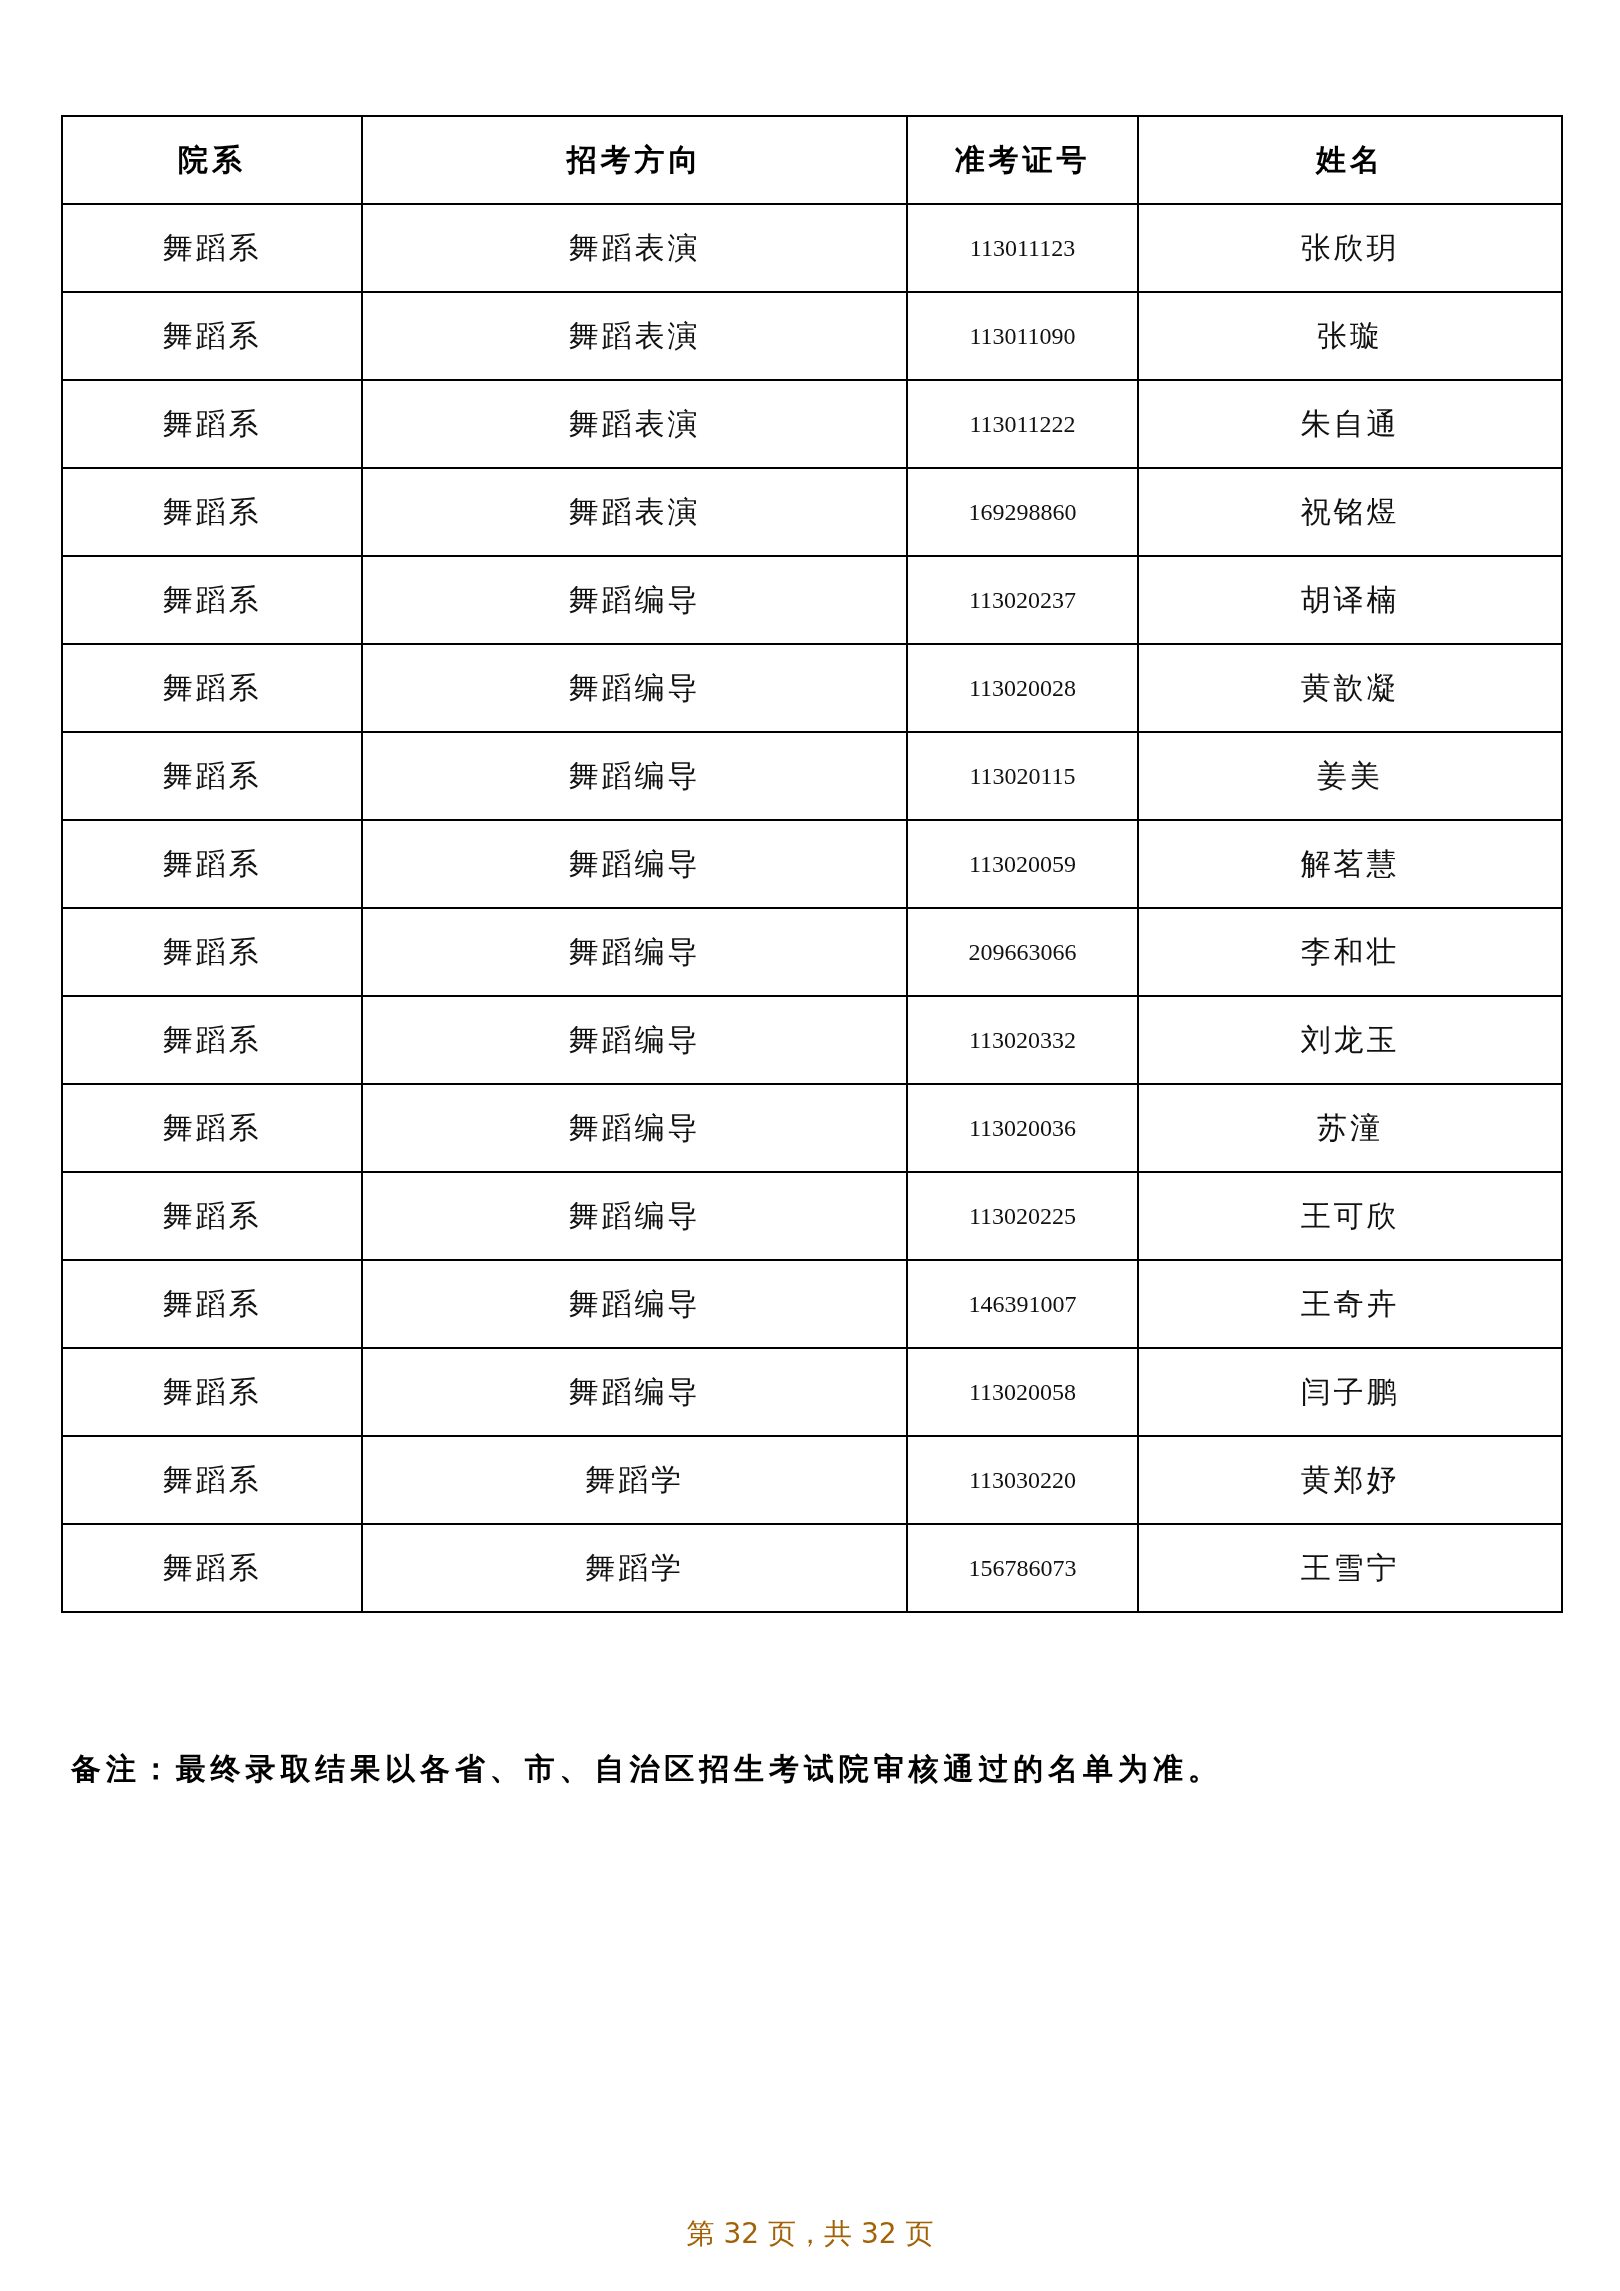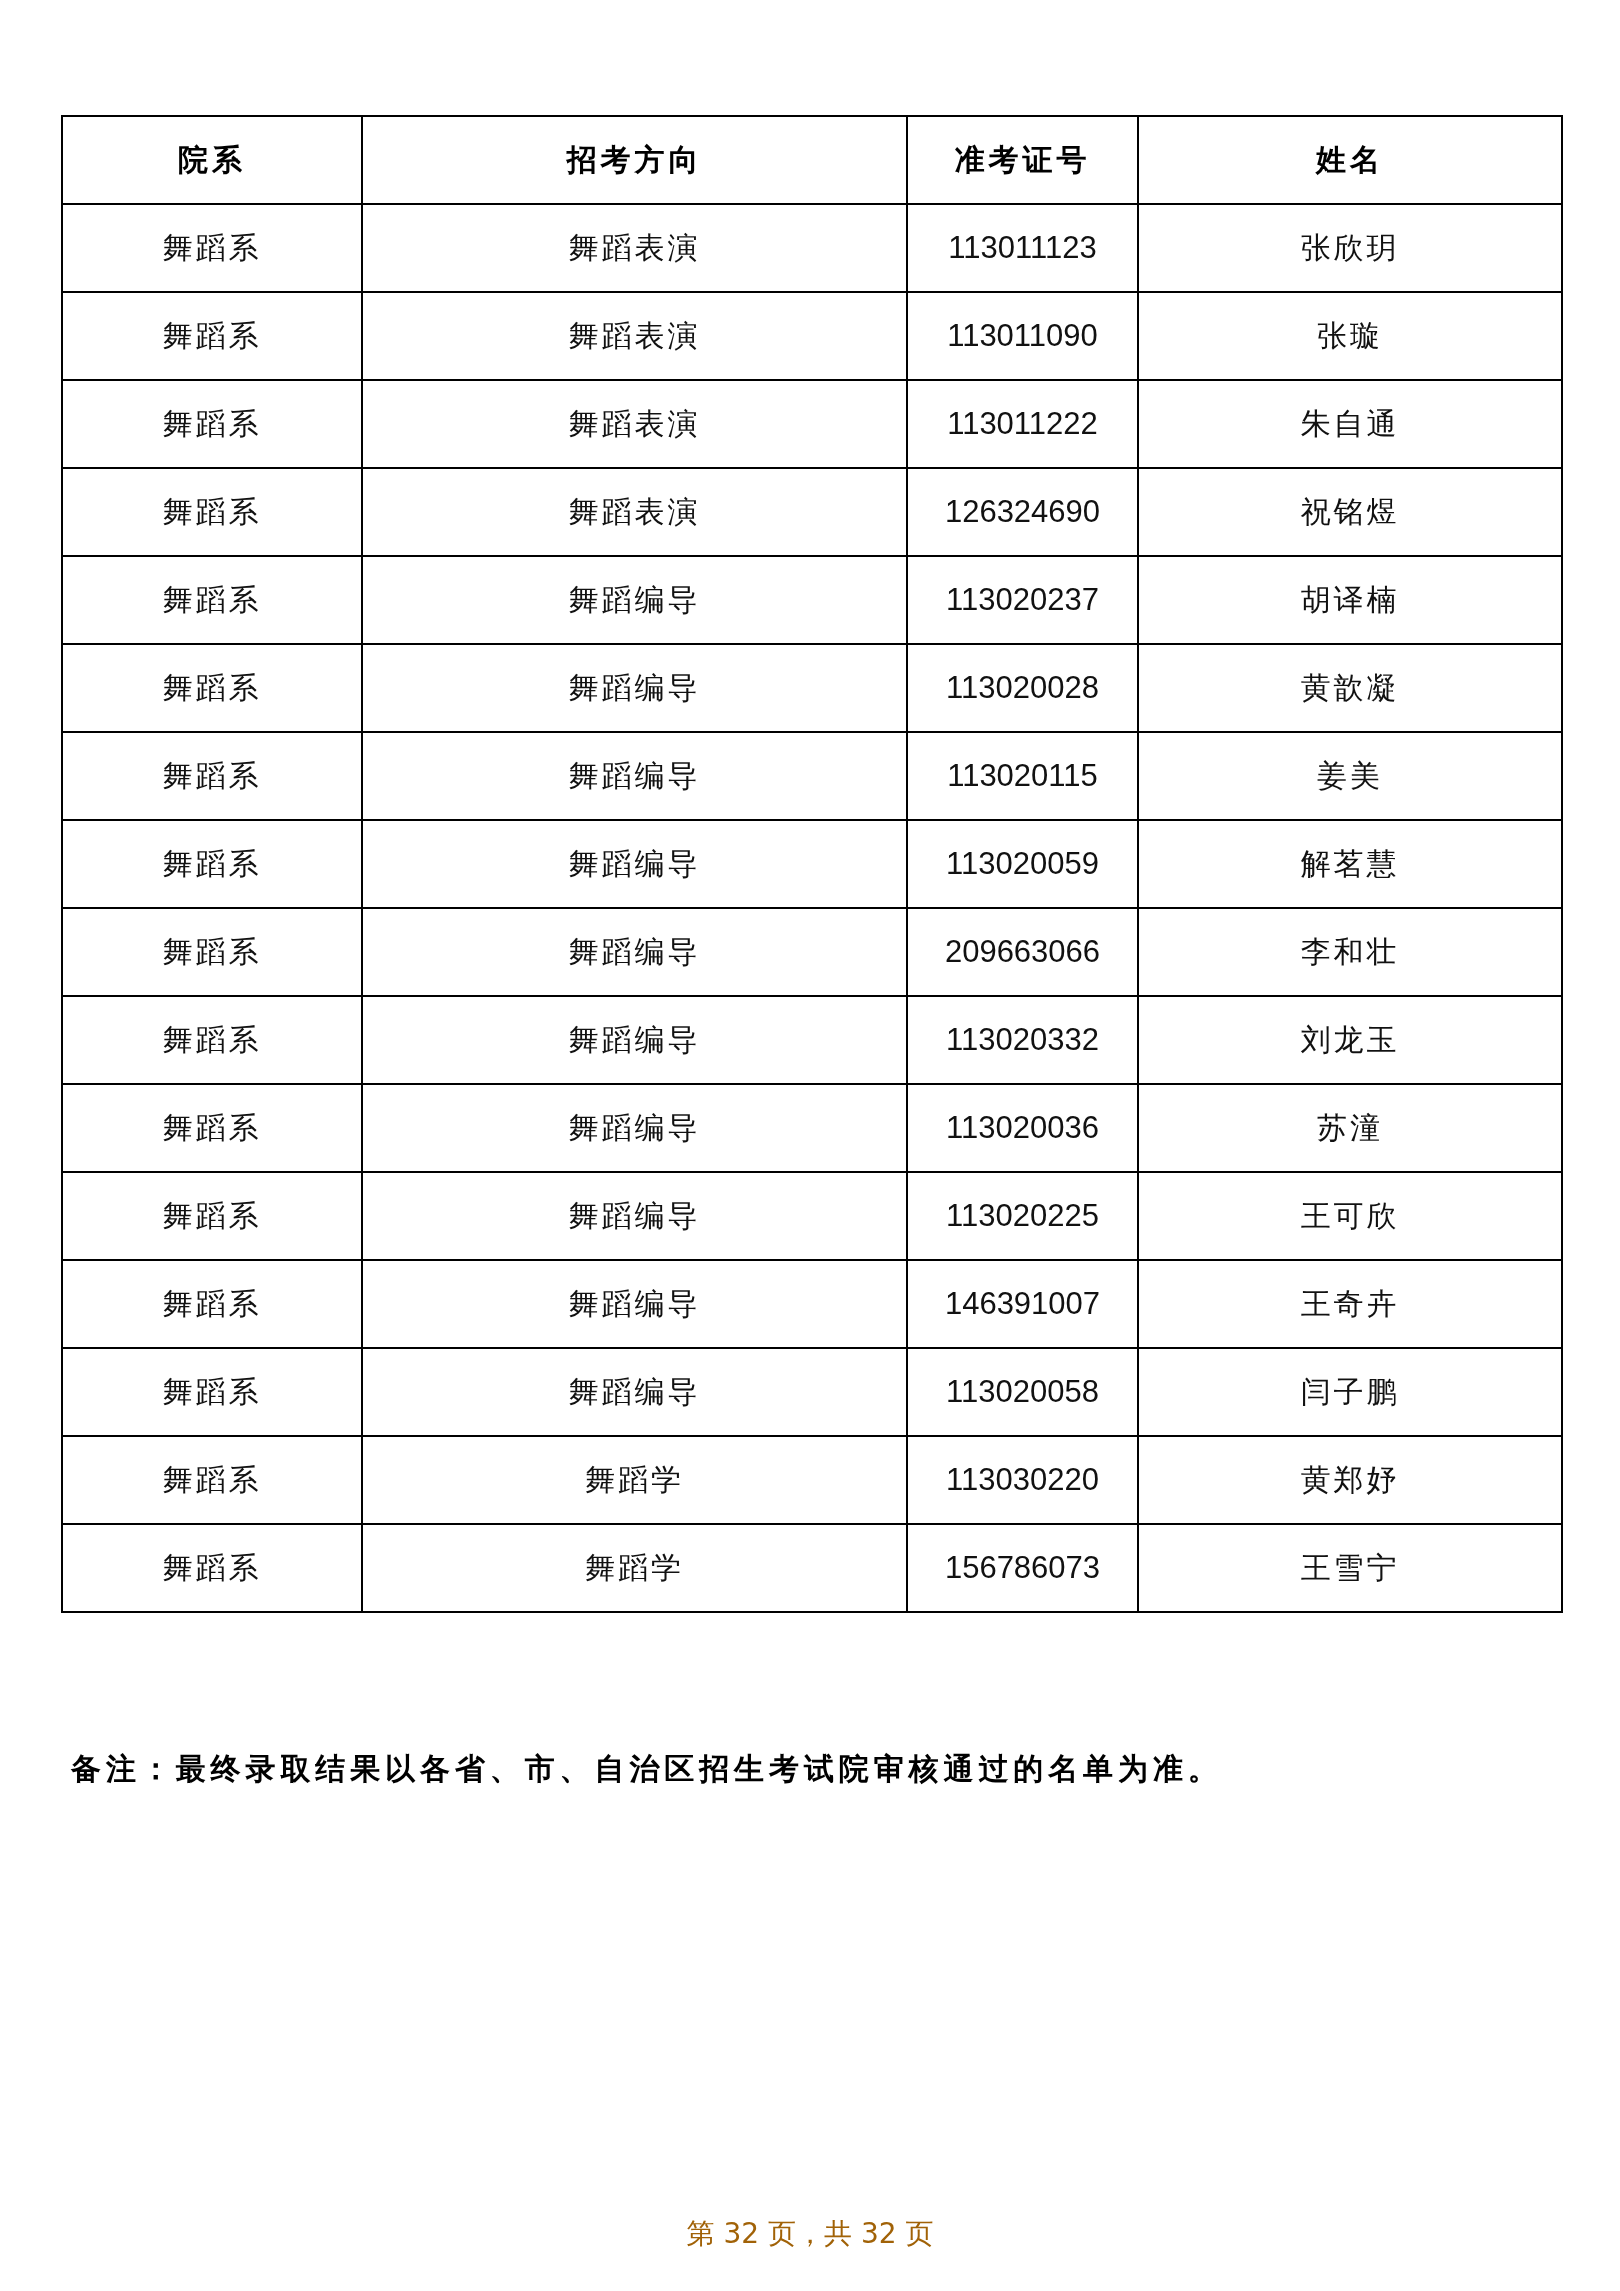--- a/index.html
+++ b/index.html
@@ -52,22 +52,22 @@
     }
     table.roster th {
       height: 86px;
       font-family: "DejaVu Sans", "Liberation Sans", sans-serif;
       font-weight: bold;
       font-size: 30px;
       color: #000;
       letter-spacing: 3.9px;
     }
     table.roster td.num {
-      font-family: Liberation Sans, sans-serif;
-      font-size: 31px;
+      font-family: Liberation Serif, serif;
+      font-size: 24px;
       letter-spacing: 0px;
     }
     .note {
       position: absolute;
       left: 71px;
       top: 1707px;
       font-family: "DejaVu Sans", "Liberation Sans", sans-serif;
       font-weight: bold;
       font-size: 30px;
       letter-spacing: 4.9px;
@@ -121,21 +121,21 @@
       </tr>
       <tr>
         <td>舞蹈系</td>
         <td>舞蹈表演</td>
         <td class="num">113011222</td>
         <td>朱自通</td>
       </tr>
       <tr>
         <td>舞蹈系</td>
         <td>舞蹈表演</td>
-        <td class="num">126324690</td>
+        <td class="num">169298860</td>
         <td>祝铭煜</td>
       </tr>
       <tr>
         <td>舞蹈系</td>
         <td>舞蹈编导</td>
         <td class="num">113020237</td>
         <td>胡译楠</td>
       </tr>
       <tr>
         <td>舞蹈系</td>

